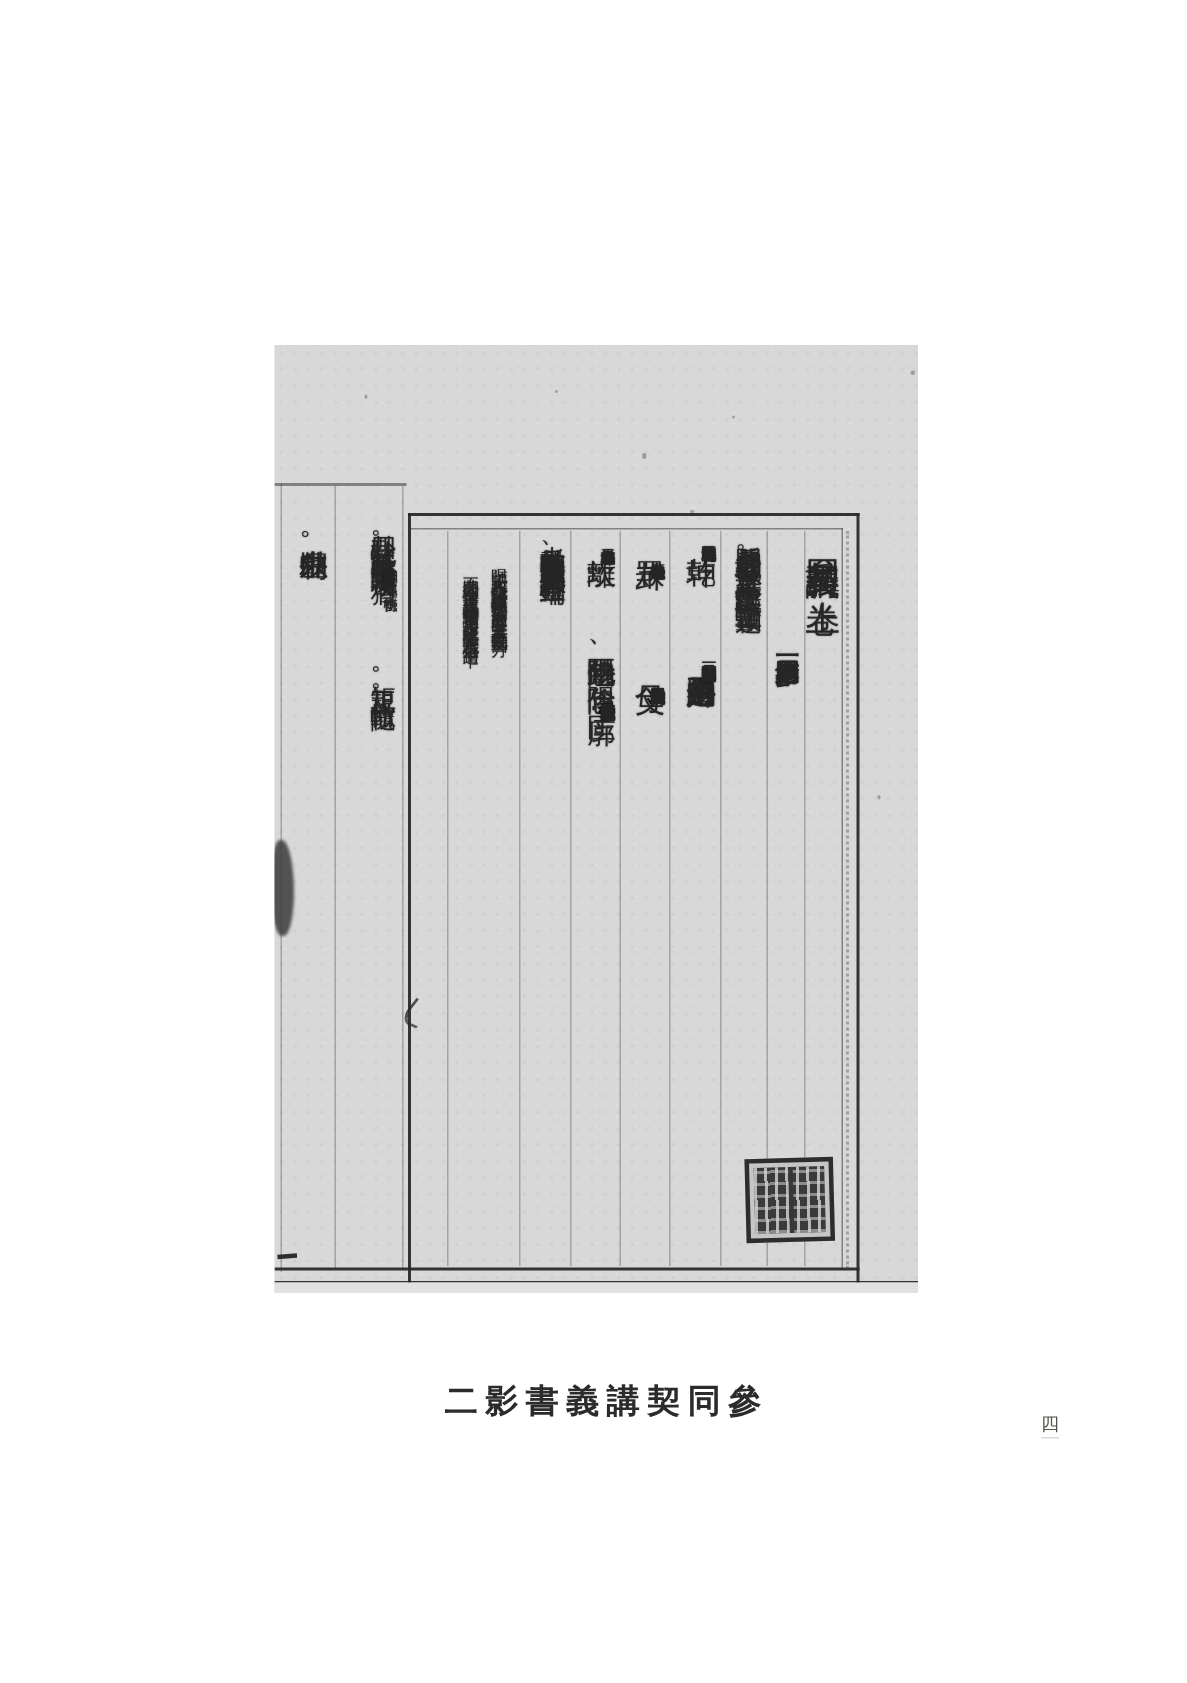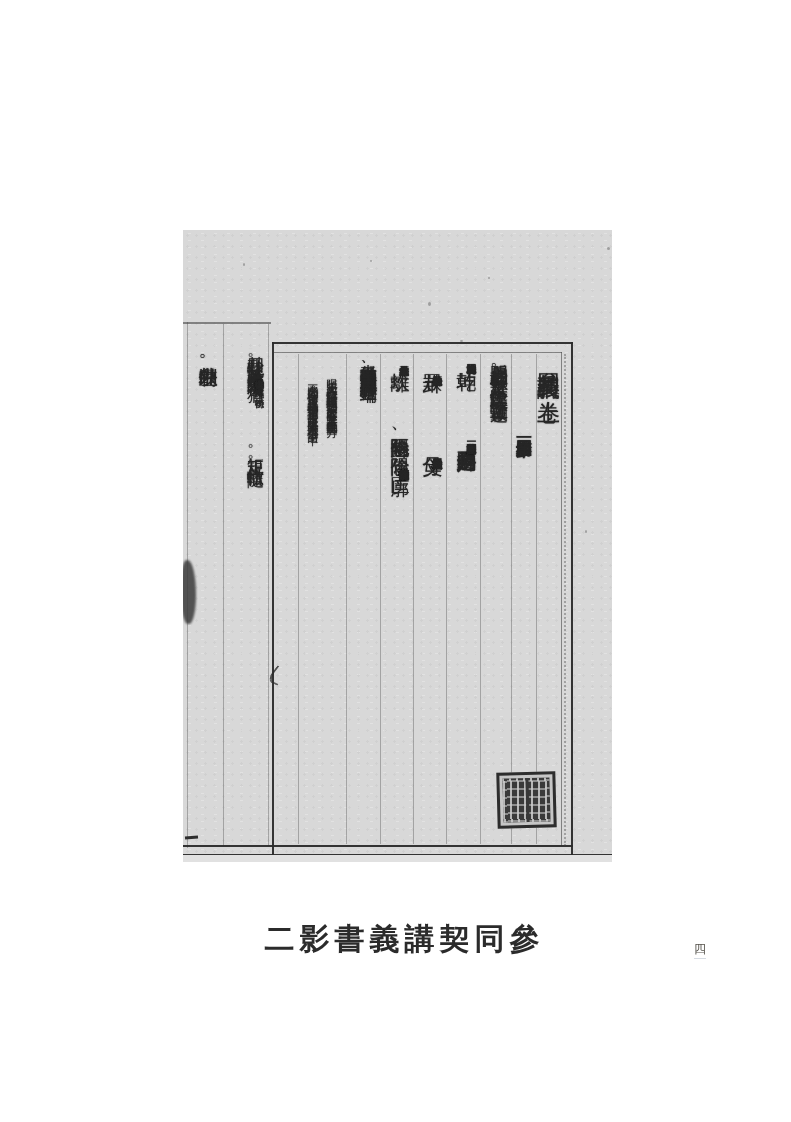--- a/index.html
+++ b/index.html
@@ -60,21 +60,21 @@
   }
   .speck{position:absolute;background:#6f6f6f;border-radius:50%;opacity:.55;}
   .gutter-dots{
     position:absolute;left:381px;top:124px;height:492px;width:3px;
     border-left:2px dotted rgba(60,60,60,.35);
   }
   .bottom-strip{position:absolute;left:0;top:625px;width:429px;height:7px;background:#e1e1e1;}
   
   .caption{
     position:absolute;left:50%;top:919px;transform:translateX(-50%);margin-left:9px;
-    font-size:30px;font-weight:bold;letter-spacing:5px;color:#2b2b2b;white-space:nowrap;
+    font-size:22px;font-weight:bold;letter-spacing:5px;color:#2b2b2b;white-space:nowrap;
   }
   .folio{
     position:absolute;left:694px;top:941px;font-size:12px;color:#54514a;
     border-bottom:1px solid rgba(90,110,140,.25);
   }
 </style>
 </head>
 <body>
 
 <div>

